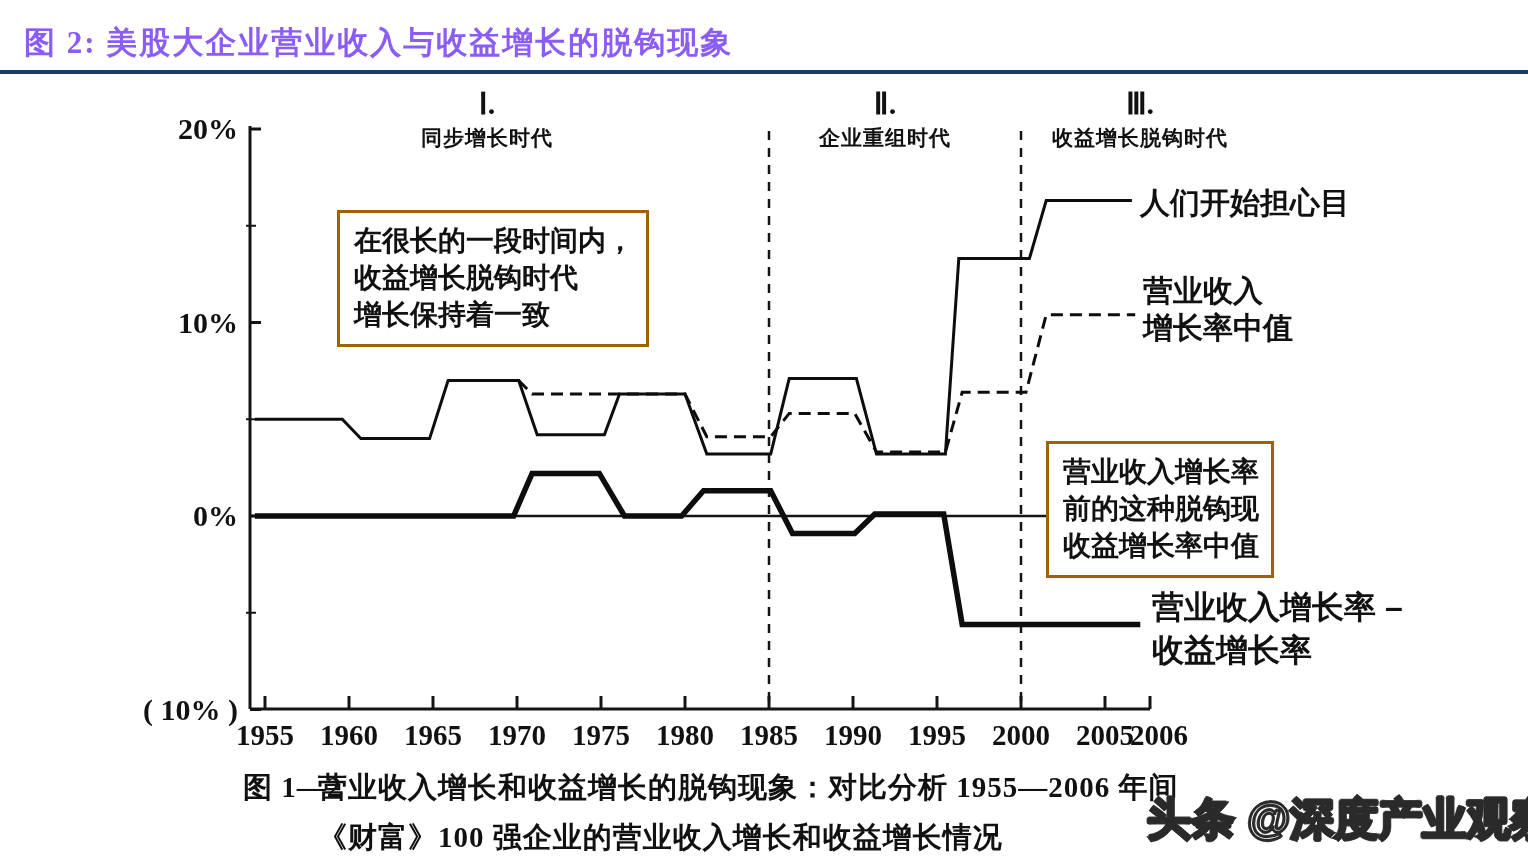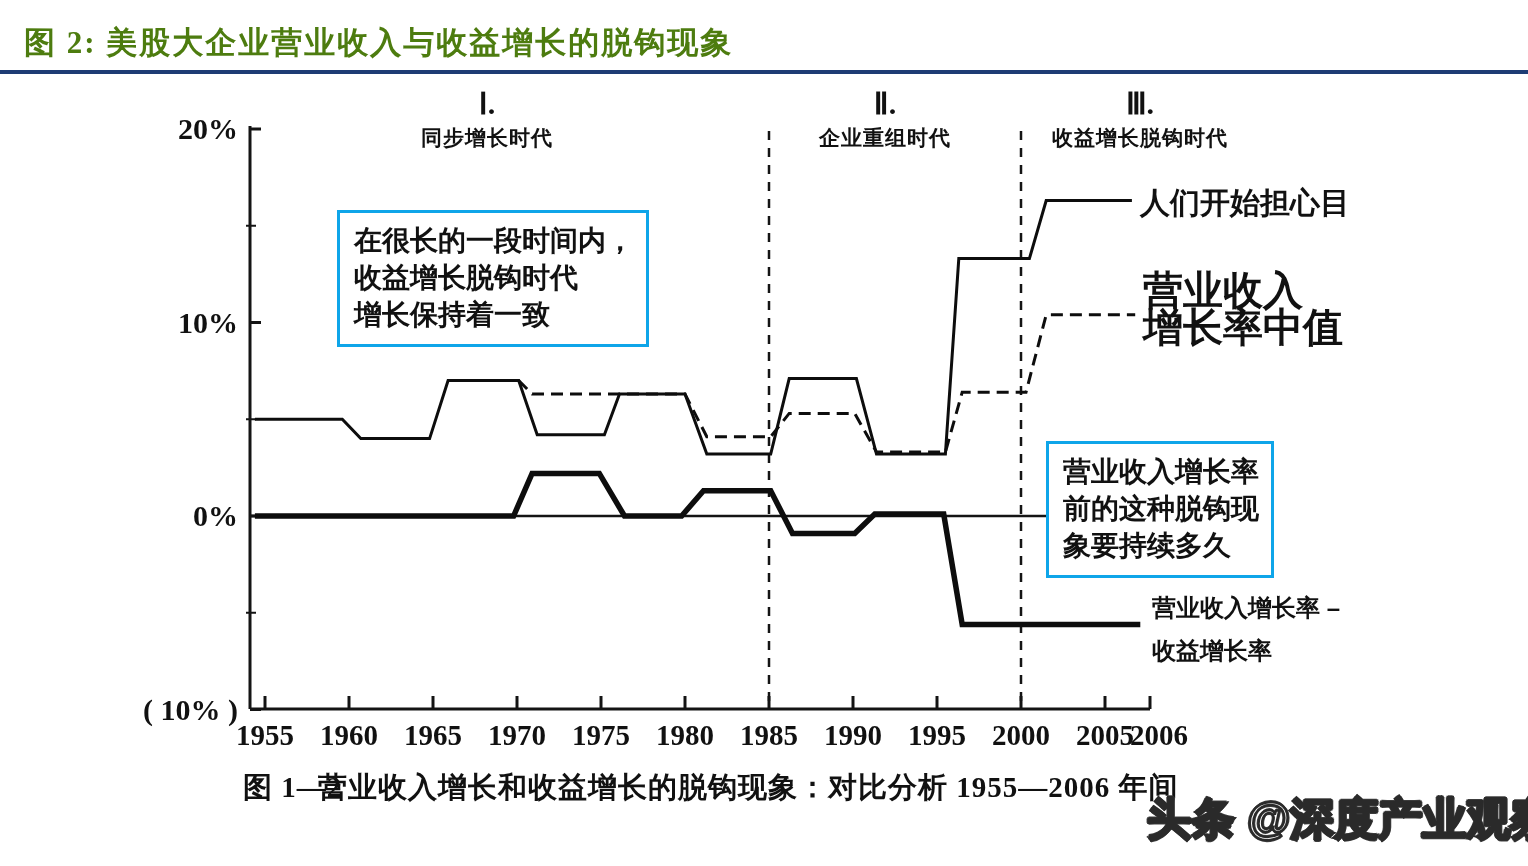--- a/index.html
+++ b/index.html
@@ -17,44 +17,44 @@
   .solid-thin{stroke-width:3;}
   .dashed{stroke-width:3;stroke-dasharray:12 7;}
   .solid-thick{stroke-width:5.5;}
   .ylab,.xlab{font-family:"Liberation Serif",serif;font-weight:bold;fill:#111;}
   .ylab{font-size:30px;}
   .xlab{font-size:29px;}
   .era{position:absolute;top:86px;width:400px;text-align:center;font-weight:bold;}
   .era .era-num{font-size:30px;font-family:"Liberation Serif",serif;}
   .era .era-name{font-size:21px;margin-top:3px;letter-spacing:1px;}
   .era1{left:287px;} .era2{left:685px;} .era3{left:940px;}
-  .note{position:absolute;border:3px solid #0ea5e9;background:#fff;
+  .note{position:absolute;border:3px solid #a16207;background:#fff;
         font-size:28px;font-weight:bold;line-height:37px;padding:9px 12px 11px 14px;
         white-space:nowrap;}
   .box1{left:337px;top:210px;}
   .box2{left:1046px;top:441px;}
   .lbl{position:absolute;font-weight:bold;white-space:nowrap;}
   .lbl-earnings{left:1140px;top:183px;font-size:30px;}
-  .lbl-revenue{left:1143px;top:272px;font-size:40px;line-height:37px;}
-  .lbl-diff{left:1152px;top:586px;font-size:24px;line-height:43px;}
+  .lbl-revenue{left:1143px;top:272px;font-size:30px;line-height:37px;}
+  .lbl-diff{left:1152px;top:586px;font-size:32px;line-height:43px;}
   .caption{position:absolute;font-family:"Liberation Serif",serif;font-weight:bold;
            font-size:29px;white-space:nowrap;letter-spacing:1px;}
   .cap-no{left:243px;top:768px;}
   .cap-l1{left:318px;top:768px;text-align:right;}
   .cap-l2{left:318px;top:818px;}
   .watermark{position:absolute;left:1147px;top:790px;font-size:44px;font-weight:bold;
              white-space:nowrap;color:#ffffff;-webkit-text-stroke:2.5px #2a2a2a;
              text-shadow:-2px 0 #444,2px 0 #444,0 -2px #444,0 2px #444;}
 </style>
 </head>
 <body>
 
 <div class="page">
 
-  <div class="title" style="color: #4d7c0f;">图 2:  美股大企业营业收入与收益增长的脱钩现象</div>
+  <div class="title" style="color: #8b5cf6;">图 2:  美股大企业营业收入与收益增长的脱钩现象</div>
   <div class="rule" style="background: rgb(30, 60, 116);"></div>
 
   <svg class="chart" viewBox="0 0 1528 866">
       <line x1="769" y1="131" x2="769" y2="709" class="divider"></line>
       <line x1="1021" y1="131" x2="1021" y2="709" class="divider"></line>
       <line x1="250" y1="126" x2="250" y2="709" class="ax"></line>
       <line x1="250" y1="709" x2="1150" y2="709" class="ax"></line>
       <line x1="250" y1="129" x2="261" y2="129" class="ax"></line>
       <text x="238" y="139" text-anchor="end" class="ylab">20%</text>
       <line x1="250" y1="322.5" x2="261" y2="322.5" class="ax"></line>
@@ -111,33 +111,34 @@
 
   <div class="note box1">
     <div>在很长的一段时间内，</div>
     <div>收益增长脱钩时代</div>
     <div>增长保持着一致</div>
   </div>
 
   <div class="note box2">
     <div>营业收入增长率</div>
     <div>前的这种脱钩现</div>
-    <div>象要持续多久</div>
+    <div>收益增长率中值</div>
   </div>
 
   <div class="lbl lbl-earnings">人们开始担心目</div>
 
   <div class="lbl lbl-revenue">
     <div>营业收入</div>
     <div>增长率中值</div>
   </div>
 
   <div class="lbl lbl-diff">
     <div>营业收入增长率 –</div>
     <div>收益增长率</div>
   </div>
 
   <div class="caption cap-no">图 1—2</div>
   <div class="caption cap-l1">营业收入增长和收益增长的脱钩现象：对比分析 1955—2006 年间</div>
+  <div class="caption cap-l2">《财富》100 强企业的营业收入增长和收益增长情况</div>
 
   <div class="watermark">头条 @深度产业观察</div>
 
 </div>
 
 </body></html>

